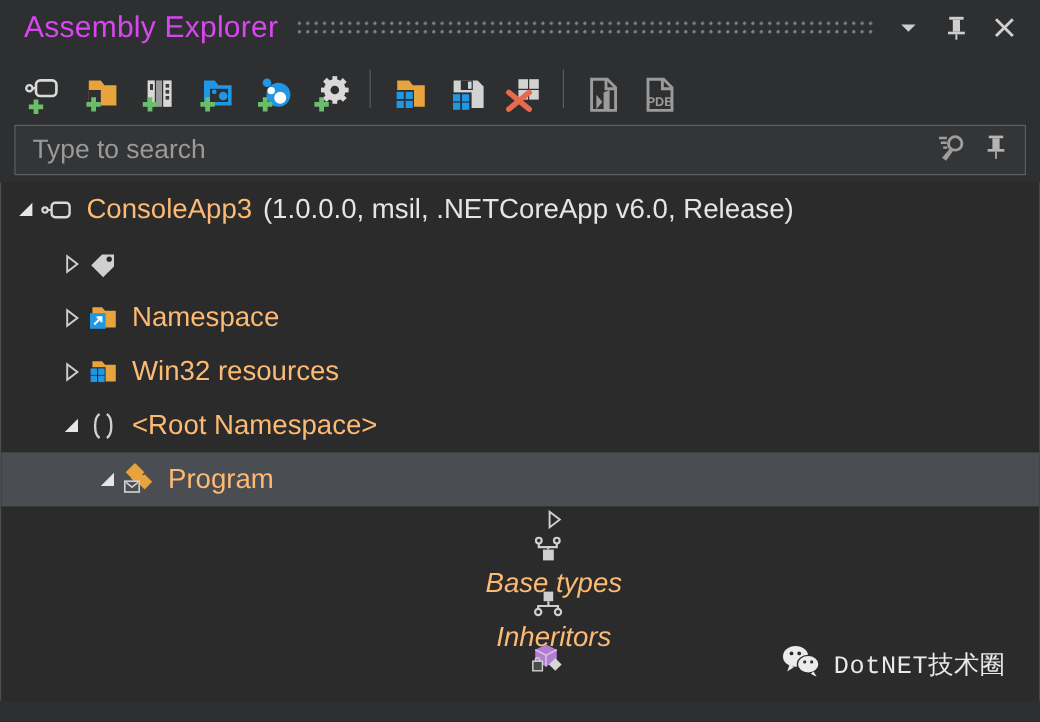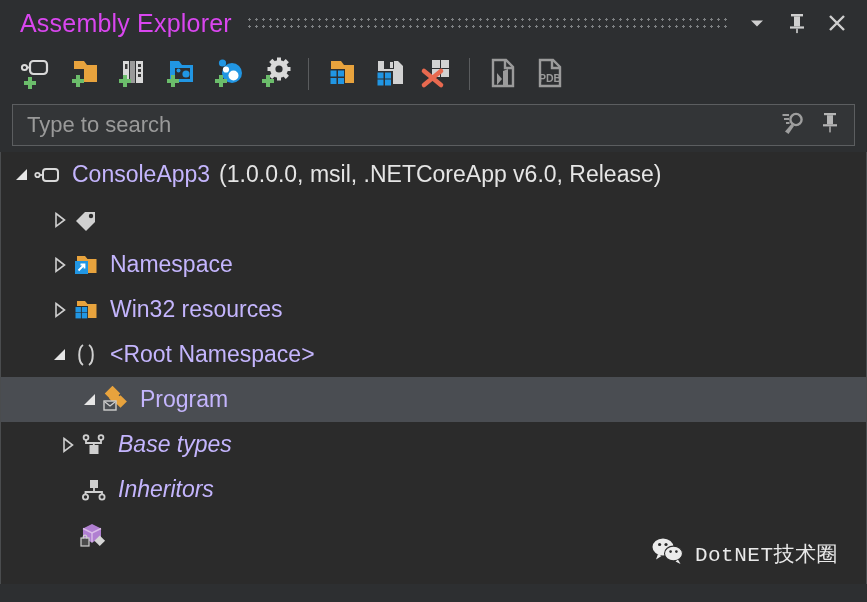--- a/index.html
+++ b/index.html
@@ -67,21 +67,21 @@
     height: 56px;
     display: flex;
     align-items: center;
     padding-left: 12px;
     background: #2d2f31;
   }
   .tb-item {
     width: 48px;
     height: 46px;
     display: flex;
-    align-items: center;
+    align-items: flex-end;
     justify-content: center;
     cursor: pointer;
   }
   .tb-item svg { display: block; }
   .tb-sep {
     width: 1px;
     height: 32px;
     background: #5a5c5e;
     margin: 0 8px;
   }
@@ -143,35 +143,35 @@
   .tw.empty { visibility: hidden; }
   .node-icon {
     width: 30px; height: 28px;
     display: flex; align-items: center; justify-content: center;
     flex: 0 0 auto;
     margin-right: 9px;
   }
   .node-icon svg { display:block; }
   .label {
     font-size: 23px;
-    color: #c4b5fd;
+    color: #fdba74;
   }
   .label.italic { font-style: italic; }
   .label.purple { color: #c98fd0; }
   .detail {
     font-size: 23px;
     color: #e5e5e5;
     margin-left: 9px;
   }
 
   
   .ind-0 { padding-left: 10px; }
   .ind-1 { padding-left: 48px; }
   .ind-2 { padding-left: 78px; }
-  .ind-3 { padding-left: 56px; }
+  .ind-3 { padding-left: 56px; flex-direction: column; }
 
   
   .watermark {
     position: absolute;
     right: 28px;
     bottom: 14px;
     display: flex;
     align-items: center;
     gap: 10px;
     pointer-events: none;

